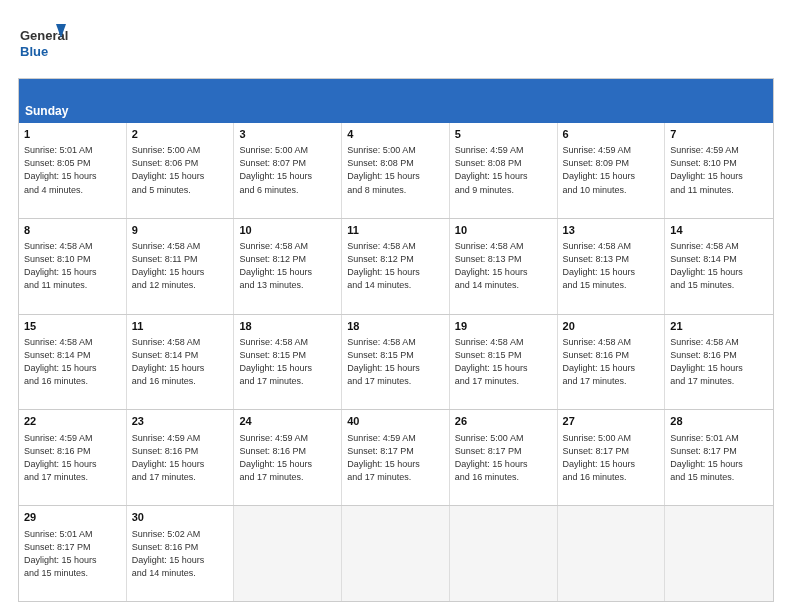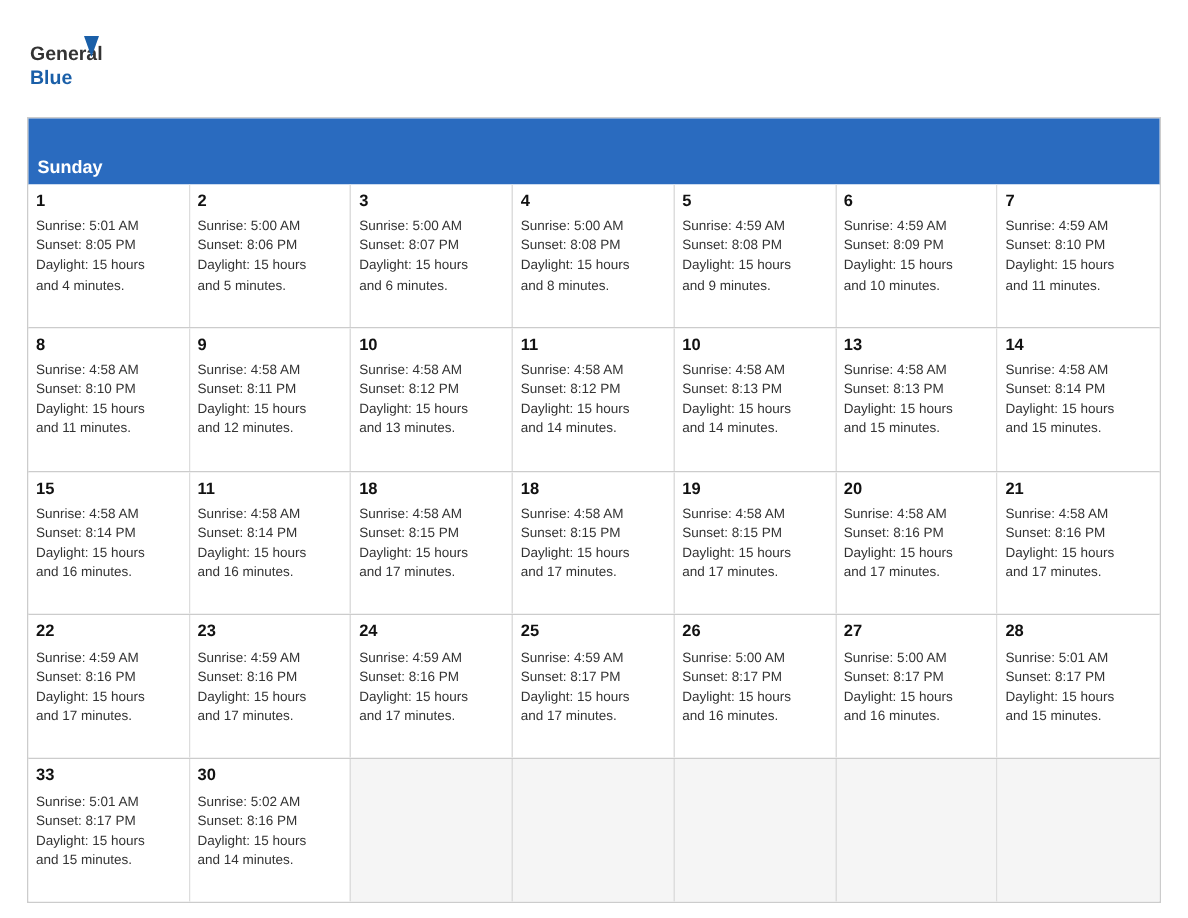--- a/index.html
+++ b/index.html
@@ -218,39 +218,39 @@
           </div>
           <div class="cal-cell">
             <span class="day-num">23</span>
             <div class="cell-text">Sunrise: 4:59 AM<br>Sunset: 8:16 PM<br>Daylight: 15 hours<br>and 17 minutes.</div>
           </div>
           <div class="cal-cell">
             <span class="day-num">24</span>
             <div class="cell-text">Sunrise: 4:59 AM<br>Sunset: 8:16 PM<br>Daylight: 15 hours<br>and 17 minutes.</div>
           </div>
           <div class="cal-cell">
-            <span class="day-num">25</span>
+            <span class="day-num">40</span>
             <div class="cell-text">Sunrise: 4:59 AM<br>Sunset: 8:17 PM<br>Daylight: 15 hours<br>and 17 minutes.</div>
           </div>
           <div class="cal-cell">
             <span class="day-num">26</span>
             <div class="cell-text">Sunrise: 5:00 AM<br>Sunset: 8:17 PM<br>Daylight: 15 hours<br>and 16 minutes.</div>
           </div>
           <div class="cal-cell">
             <span class="day-num">27</span>
             <div class="cell-text">Sunrise: 5:00 AM<br>Sunset: 8:17 PM<br>Daylight: 15 hours<br>and 16 minutes.</div>
           </div>
           <div class="cal-cell">
             <span class="day-num">28</span>
             <div class="cell-text">Sunrise: 5:01 AM<br>Sunset: 8:17 PM<br>Daylight: 15 hours<br>and 15 minutes.</div>
           </div>
         </div>
         <div class="cal-week">
           <div class="cal-cell">
-            <span class="day-num">33</span>
+            <span class="day-num">29</span>
             <div class="cell-text">Sunrise: 5:01 AM<br>Sunset: 8:17 PM<br>Daylight: 15 hours<br>and 15 minutes.</div>
           </div>
           <div class="cal-cell">
             <span class="day-num">30</span>
             <div class="cell-text">Sunrise: 5:02 AM<br>Sunset: 8:16 PM<br>Daylight: 15 hours<br>and 14 minutes.</div>
           </div>
           <div class="cal-cell empty"></div>
           <div class="cal-cell empty"></div>
           <div class="cal-cell empty"></div>
           <div class="cal-cell empty"></div>

